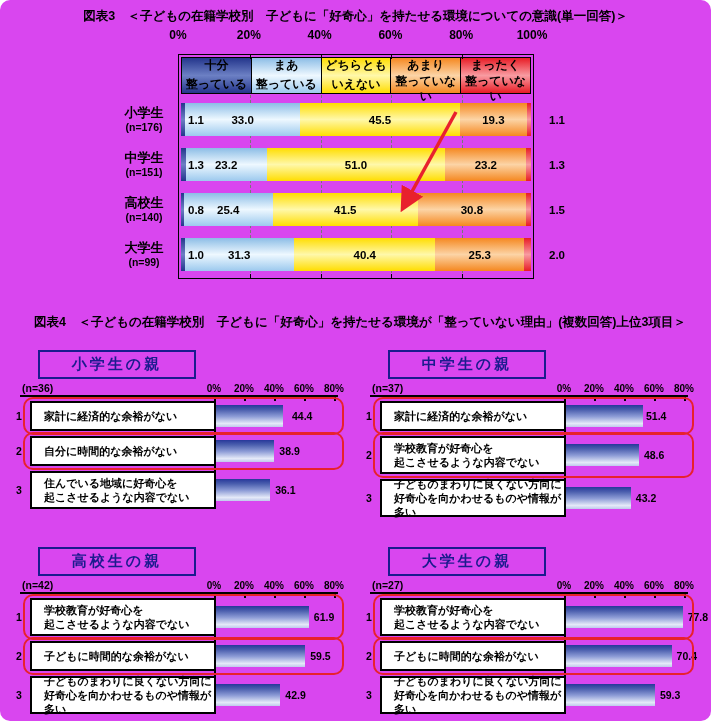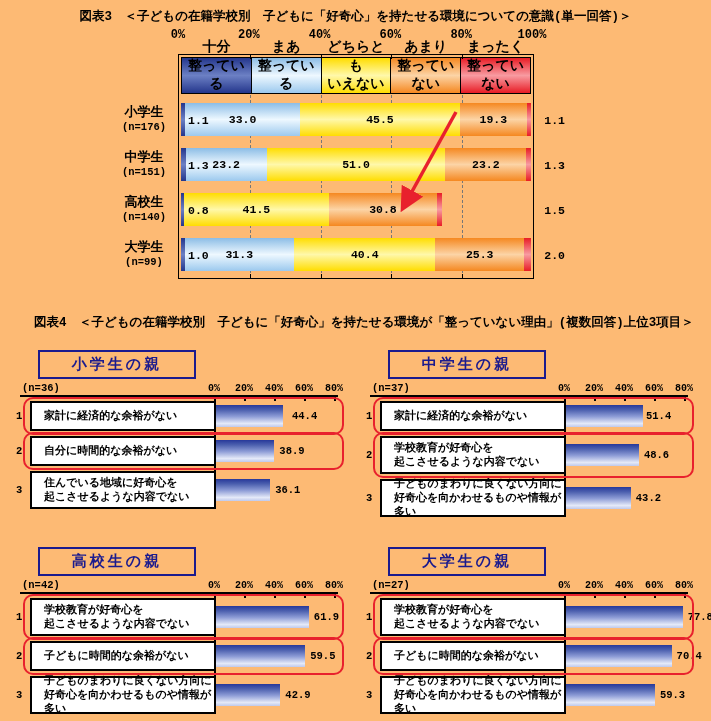--- a/index.html
+++ b/index.html
@@ -1,33 +1,33 @@
 <!DOCTYPE html>
 <html><head>
 <meta charset="utf-8">
 <style>
   html,body{margin:0;padding:0;background:#fff;}
-  .page{position:relative;width:711px;height:721px;overflow:hidden;background:#fdba74;
-        font-family:Liberation Mono, monospace;color:#000;}
+  .page{position:relative;width:711px;height:721px;overflow:hidden;background:#d946ef;
+        font-family:Liberation Sans, sans-serif;color:#000;border-radius:10px;}
 
   
   .fig3-title{position:absolute;top:8px;left:0;width:711px;text-align:center;
               font-size:12.5px;font-weight:bold;}
   .fig3-axis{position:absolute;top:26px;left:178px;width:354px;height:16px;}
   .f3-axlabel{position:absolute;bottom:0;transform:translateX(-50%);
               font-size:12px;font-weight:bold;white-space:nowrap;}
   .fig3-plot{position:absolute;top:54px;left:178px;width:356px;height:225px;
              border:1px solid #000;box-sizing:border-box;}
   .f3-grid{position:absolute;top:0;bottom:0;width:0;border-left:1px dashed #777;z-index:1;}
   .f3-tm{position:absolute;width:1px;height:4px;background:#000;z-index:4;}
   .f3-tm.top{top:0;} .f3-tm.bot{bottom:0;}
   .f3-legend{position:absolute;top:2px;left:2px;right:2px;height:37px;display:flex;
              border:1px solid #000;box-sizing:border-box;z-index:2;background:#fff;}
-  .f3-lcell{flex:1;display:flex;flex-direction:column;justify-content:flex-end;
-            text-align:center;font-size:14px;font-weight:bold;line-height:1.3;}
+  .f3-lcell{flex:1;display:flex;flex-direction:column;justify-content:space-between;
+            text-align:center;font-size:12px;font-weight:bold;line-height:1.3;}
   .f3-lcell + .f3-lcell{border-left:1px solid #000;}
   .f3-row{position:absolute;left:2px;right:2px;height:33px;display:flex;z-index:2;}
   .f3-seg{display:flex;align-items:center;justify-content:center;height:100%;overflow:visible;}
   .f3-segval{font-size:11.5px;font-weight:bold;white-space:nowrap;}
   .f3-v0{position:absolute;left:7px;top:50%;transform:translateY(-50%);
          font-size:11.5px;font-weight:bold;z-index:3;}
   .f3-v4{position:absolute;right:-34px;top:50%;transform:translateY(-50%);
          font-size:11.5px;font-weight:bold;}
   .f3-rowlabel{position:absolute;left:-68px;width:62px;top:50%;transform:translateY(-50%);
                text-align:center;font-weight:bold;line-height:1.25;}
@@ -160,20 +160,23 @@
         <div class="f3-seg s4" style="width: 1.3%;"></div>
         <span class="f3-v0">1.3</span>
         <span class="f3-v4">1.3</span>
         <div class="f3-rowlabel">
           <div class="l1">中学生</div>
           <div class="l2">(n=151)</div>
         </div>
       </div>
       <div class="f3-row" style="top: 138px;">
         <div class="f3-seg s0" style="width: 0.8%;"></div>
+        <div class="f3-seg s1" style="width: 25.4%;">
+          <span class="f3-segval">25.4</span>
+        </div>
         <div class="f3-seg s2" style="width: 41.5%;">
           <span class="f3-segval">41.5</span>
         </div>
         <div class="f3-seg s3" style="width: 30.8%;">
           <span class="f3-segval">30.8</span>
         </div>
         <div class="f3-seg s4" style="width: 1.5%;"></div>
         <span class="f3-v0">0.8</span>
         <span class="f3-v4">1.5</span>
         <div class="f3-rowlabel">

